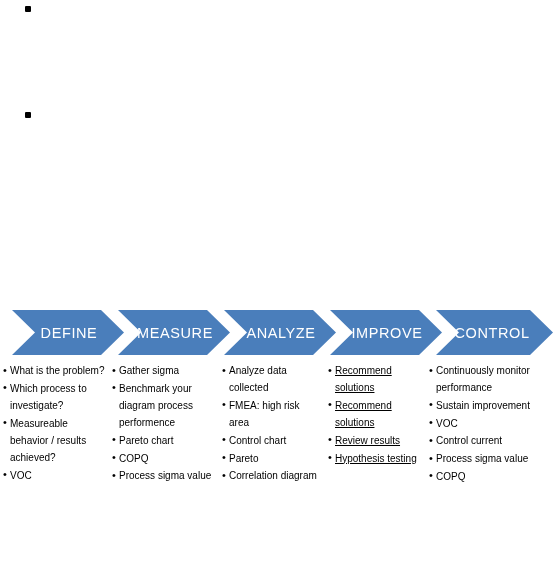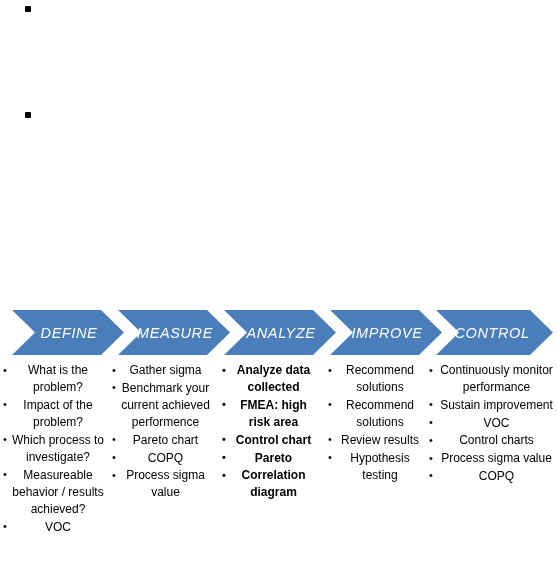--- a/index.html
+++ b/index.html
@@ -35,21 +35,20 @@
   .top-bullet-1 { left: 25px; top: 6px; }
   .top-bullet-2 { left: 25px; top: 112px; }
 
   
   .chevron-band {
     position: absolute;
     left: 0;
     top: 309px;
     width: 557px;
     height: 47px;
-    font-style: italic;
   }
   .chevron-band svg {
     display: block;
   }
   .chev-label {
     fill: #ffffff;
     font-family: "Liberation Sans", sans-serif;
     font-size: 14.5px;
     letter-spacing: 0.6px;
     text-anchor: middle;
@@ -68,37 +67,36 @@
   }
   .column {
     position: relative;
     box-sizing: border-box;
     padding: 0;
     overflow: hidden;
     height: 212px;
   }
   .col-1 { width: 106px; padding-left: 3px; }
   .col-2 { width: 106px; padding-left: 6px; }
-  .col-3 { width: 106px; padding-left: 10px; font-weight: bold; }
-  .col-4 { width: 107px; padding-left: 10px; }
+  .col-3 { width: 106px; padding-left: 10px; }
+  .col-4 { width: 107px; padding-left: 10px; text-decoration: underline; }
   .col-5 { width: 132px; padding-left: 4px; }
 
   ul.bullet-list {
     list-style: none;
     margin: 0;
     padding: 0;
   }
   ul.bullet-list li {
     position: relative;
     padding-left: 7px;
     margin: 0 0 0.5px 0;
-    font-size: 12px;
+    font-size: 10px;
     line-height: 17.2px;
     color: #000000;
-    text-align: center;
   }
   ul.bullet-list li::before {
     content: "\2022";
     position: absolute;
     left: 0;
     top: -0.5px;
     font-size: 11px;
     line-height: 17.2px;
     color: #000000;
   }
@@ -139,31 +137,30 @@
       <text class="chev-label" x="492" y="25">CONTROL</text>
     </g>
   </svg>
 </div>
 
 <div class="columns">
 
   <div class="column col-1">
     <ul class="bullet-list">
       <li>What is the problem?</li>
-      <li>Impact of the problem?</li>
       <li>Which process to investigate?</li>
       <li>Measureable behavior / results achieved?</li>
       <li>VOC</li>
     </ul>
   </div>
 
   <div class="column col-2">
     <ul class="bullet-list">
       <li>Gather sigma</li>
-      <li>Benchmark your current achieved performence</li>
+      <li>Benchmark your diagram process performence</li>
       <li>Pareto chart</li>
       <li>COPQ</li>
       <li>Process sigma value</li>
     </ul>
   </div>
 
   <div class="column col-3">
     <ul class="bullet-list">
       <li>Analyze data collected</li>
       <li>FMEA: high risk area</li>
@@ -180,19 +177,19 @@
       <li>Review results</li>
       <li>Hypothesis testing</li>
     </ul>
   </div>
 
   <div class="column col-5">
     <ul class="bullet-list">
       <li>Continuously monitor performance</li>
       <li>Sustain improvement</li>
       <li>VOC</li>
-      <li>Control charts</li>
+      <li>Control current</li>
       <li>Process sigma value</li>
       <li>COPQ</li>
     </ul>
   </div>
 
 </div>
 
 </body></html>

